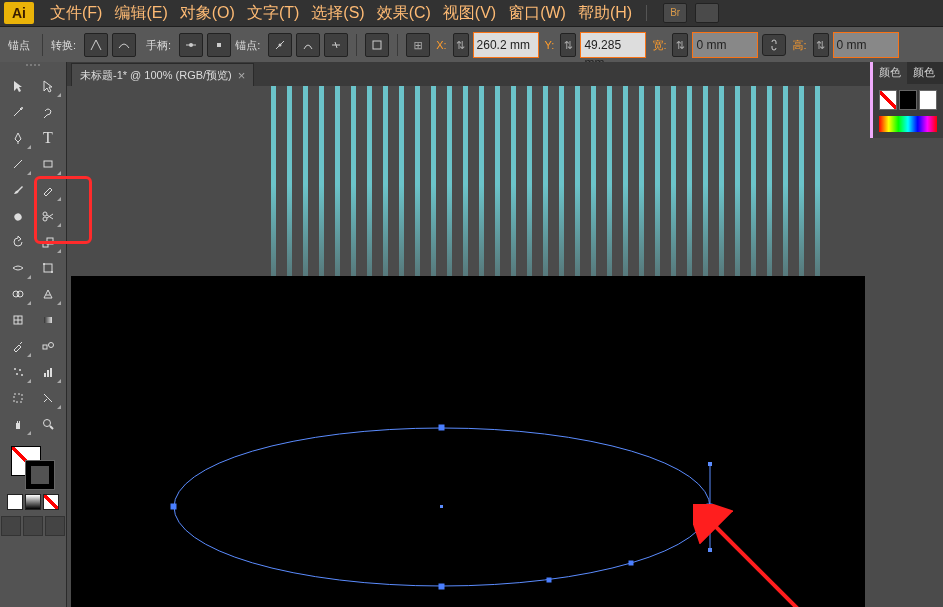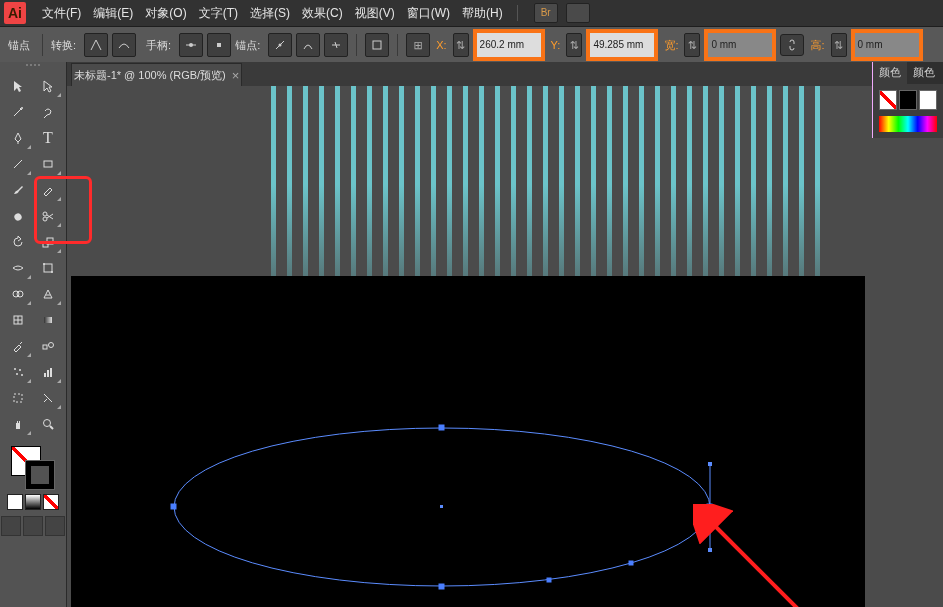--- a/index.html
+++ b/index.html
@@ -1,55 +1,55 @@
 <!DOCTYPE html>
 <html><head>
 <meta charset="utf-8">
 <style>
 html,body{margin:0;padding:0;width:943px;height:607px;background:#323232;font-family:"Microsoft YaHei",Arial,sans-serif;font-size:12px;color:#ccc;overflow:hidden;user-select:none}
 .menubar{height:26px;background:#323232;display:flex;align-items:center;padding:0 4px;border-bottom:1px solid #1e1e1e}
-.app-icon{width:22px;height:22px;background:#ef4444;color:#3a1c00;font-weight:bold;font-size:14px;text-align:center;line-height:22px;margin-right:10px;border-radius:2px}
-.menu-item{padding:0 6px;color:#e5e5e5;cursor:pointer;font-size:12px}
+.app-icon{width:30px;height:22px;background:#eab308;color:#3a1c00;font-weight:bold;font-size:14px;text-align:center;line-height:22px;margin-right:10px;border-radius:2px}
+.menu-item{padding:0 6px;color:#fdba74;cursor:pointer;font-size:16px}
 .menu-sep{width:1px;height:16px;background:#555;margin:0 8px}
 .menu-end{margin-left:8px;width:22px;height:18px;background:#4a4a4a;border:1px solid #222;border-radius:2px}
 .ctrlbar{height:36px;background:#585858;display:flex;align-items:center;padding:0 8px;gap:4px;border-bottom:1px solid #222}
 .ctrl-label{color:#ddd;font-size:11px;margin-right:4px}
 .ctrl-btn{width:22px;height:22px;background:#3f3f3f;border:1px solid #222;border-radius:2px;display:flex;align-items:center;justify-content:center;color:#aaa;font-size:11px}
 .ctrl-sep{width:1px;height:22px;background:#3a3a3a;margin:0 4px}
 .coord-label{color:#ff9c2b;font-size:11px;margin:0 2px}
-.coord-input{width:58px;height:18px;background:#ddd;color:#222;font-size:10px;padding:3px 3px;border:4px solid #f97316;line-height:18px}
+.coord-input{width:58px;height:18px;background:#ddd;color:#222;font-size:12px;padding:3px 3px;border:1px solid #f97316;line-height:18px}
 .link-btn{width:22px;height:20px;background:#3f3f3f;border:1px solid #222;border-radius:3px;display:flex;align-items:center;justify-content:center}
 .workspace{position:absolute;top:62px;left:0;right:0;bottom:0;display:flex}
 .toolbox{width:66px;background:#535353;border-right:1px solid #2a2a2a;display:flex;flex-direction:column;align-items:center;padding-top:2px}
 .toolbox-grip{width:40px;height:6px;display:flex;justify-content:center;gap:2px;margin-bottom:4px}
 .toolbox-grip span{width:2px;height:2px;background:#888;border-radius:50%}
 .tool-row{display:flex;gap:2px;margin-bottom:2px}
 .tool{width:28px;height:24px;background:#535353;display:flex;align-items:center;justify-content:center;color:#ddd;position:relative}
 .tool-mark{position:absolute;right:1px;bottom:1px;width:0;height:0;border-right:4px solid #aaa;border-top:4px solid transparent}
 .swatch-block{margin-top:8px;width:44px;height:44px;position:relative}
 .swatch-fill{position:absolute;top:0;left:0;width:28px;height:28px;background:#fff;border:1px solid #000}
 .swatch-fill::after{content:"";position:absolute;inset:0;background:linear-gradient(45deg,transparent 45%,red 45%,red 55%,transparent 55%)}
 .swatch-stroke{position:absolute;bottom:0;right:0;width:28px;height:28px;background:#000;border:1px solid #666}
 .swatch-stroke::after{content:"";position:absolute;inset:5px;background:#535353}
 .mini-swatches{display:flex;gap:2px;margin-top:4px}
 .mini-sw{width:14px;height:14px;border:1px solid #222}
 .draw-modes{display:flex;gap:2px;margin-top:6px}
 .draw-mode{width:18px;height:18px;border:1px solid #333;background:#444}
 .docarea{flex:1;position:relative;background:#4b4b4b}
 .tabbar{height:24px;background:#3a3a3a;display:flex;align-items:flex-end;padding-left:4px}
-.tab{height:22px;background:#4b4b4b;border:1px solid #2a2a2a;border-bottom:none;padding:0 2px;display:flex;align-items:center;gap:6px;color:#ddd;font-size:11px}
+.tab{height:22px;background:#4b4b4b;border:1px solid #2a2a2a;border-bottom:none;padding:0 8px;display:flex;align-items:center;gap:6px;color:#ddd;font-size:11px}
 .tab-close{color:#aaa;cursor:pointer;font-size:13px}
 .canvas-wrap{position:absolute;top:24px;left:0;right:0;bottom:0;overflow:hidden}
 .canvas{position:absolute;top:190px;left:4px;width:794px;height:600px;background:#000}
 .stripes{position:absolute;top:0;left:204px;width:562px;height:246px;display:flex;gap:11px}
 .stripe{width:5px;height:100%;background:linear-gradient(to bottom,#6bc4ca 0%,#6bc4ca 40%,rgba(107,196,202,0) 100%)}
 .ellipse{position:absolute;top:340px;left:105px;width:540px;height:162px}
 .ellipse svg{width:100%;height:100%;overflow:visible}
 .anchor{fill:#4a7fff;stroke:#4a7fff}
-.side-panel{position:absolute;top:0;right:0;width:70px;background:#3d3d3d;border-left:1px solid #f0abfc}
+.side-panel{position:absolute;top:0;right:0;width:70px;background:#3d3d3d;border-left:3px solid #f0abfc}
 .panel-tabs{display:flex;height:22px;background:#2f2f2f;font-size:11px}
 .panel-tab{padding:3px 6px;color:#ccc}
 .panel-tab.active{background:#3d3d3d}
 .panel-body{padding:6px;display:flex;flex-direction:column;gap:6px}
 .color-row{display:flex;gap:2px}
 .color-box{width:18px;height:18px;border:1px solid #666}
 .spectrum{width:58px;height:16px;background:linear-gradient(to right,red,yellow,lime,cyan,blue,magenta,red)}
 .highlight-box{position:absolute;top:114px;left:34px;width:52px;height:62px;border:3px solid #ff2b2b;border-radius:6px;z-index:10;pointer-events:none}
 .arrow{position:absolute;z-index:10;pointer-events:none}
 svg{display:block}

